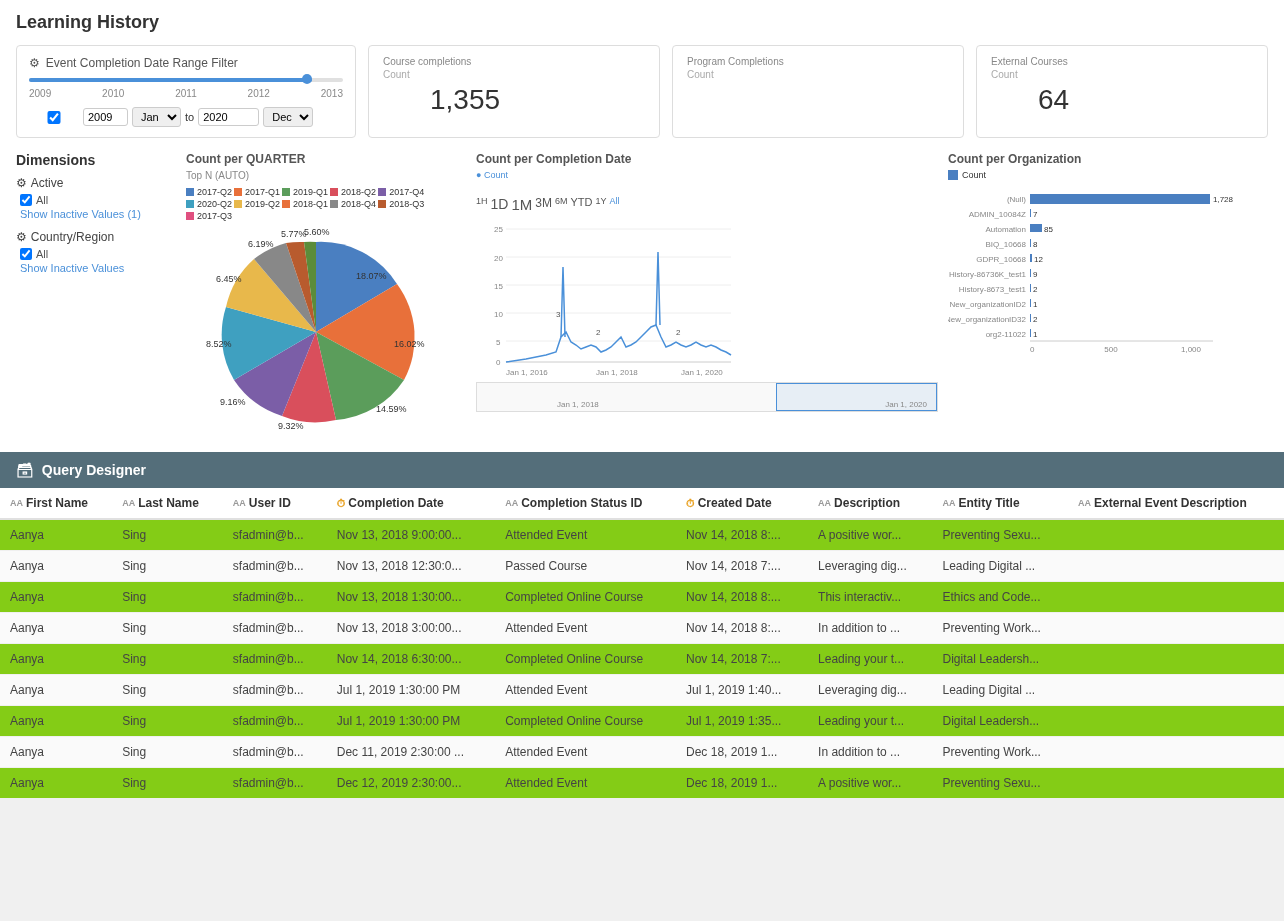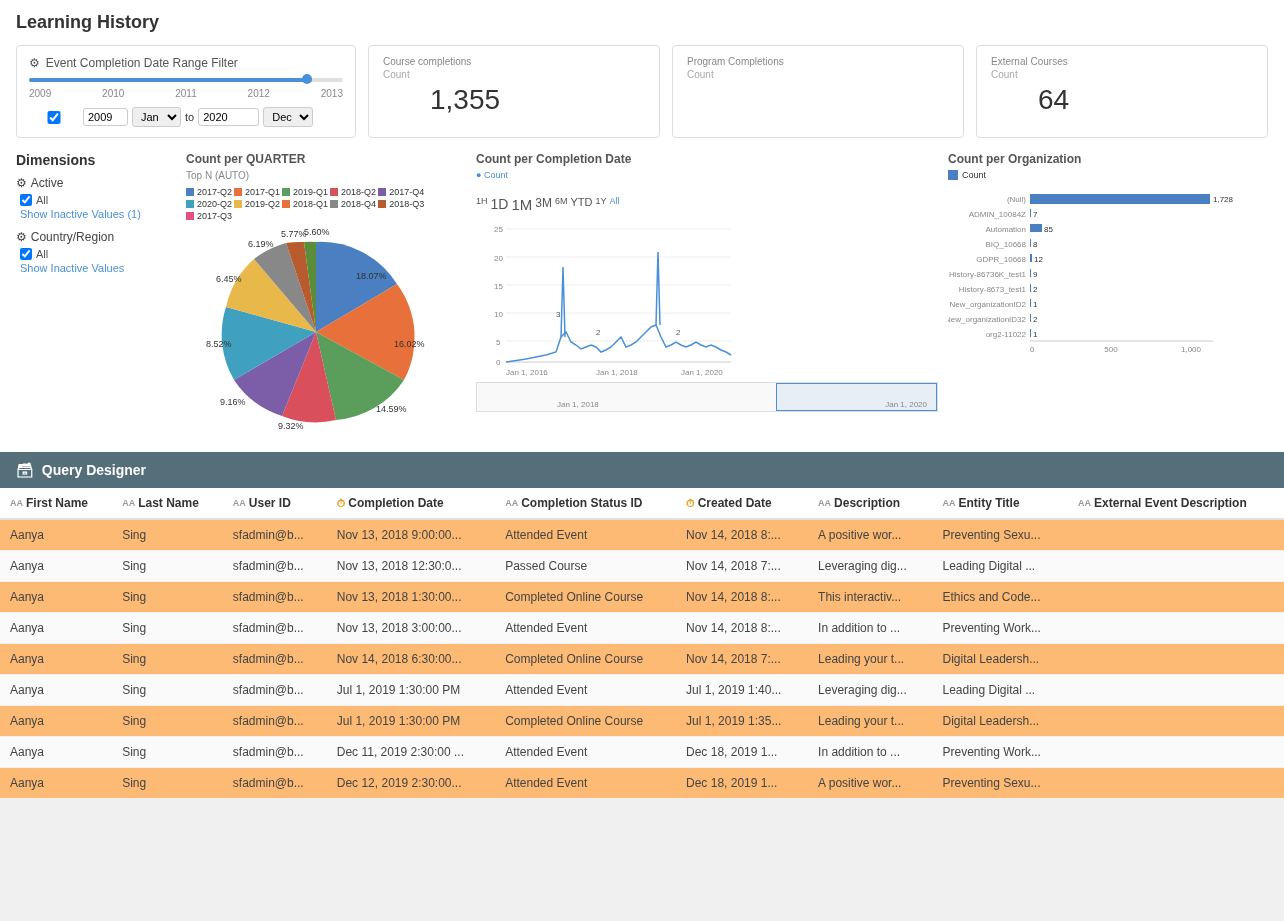--- a/index.html
+++ b/index.html
@@ -49,21 +49,21 @@
     .line-chart-wrap { flex: 1; }
 
     
     .bar-chart-wrap { width: 320px; flex-shrink: 0; }
 
     
     .query-designer { margin-top: 0; }
     .qd-header { background: #546e7a; color: #fff; padding: 10px 16px; display: flex; align-items: center; gap: 8px; font-size: 14px; font-weight: 600; }
 
     
-    .data-table { width: 100%; border-collapse: collapse; background: #fdba74; font-size: 12px; }
+    .data-table { width: 100%; border-collapse: collapse; background: #84cc16; font-size: 12px; }
     .data-table thead tr { background: #fff; border-bottom: 2px solid #e0e0e0; }
     .data-table th { padding: 8px 10px; text-align: left; font-weight: 600; color: #333; white-space: nowrap; border-bottom: 1px solid #ddd; }
     .data-table tbody tr { border-bottom: 1px solid #f0f0f0; }
     .data-table td { padding: 8px 10px; color: #444; white-space: nowrap; }
     .data-table tbody tr:nth-child(even) { background: #fafafa; }
 
     
     svg text { font-family: Arial, sans-serif; }
     .clock-icon { display: inline-block; font-size: 11px; color: #e8a020; }
     .aa-icon { display: inline-block; font-size: 9px; font-weight: bold; color: #999; }

